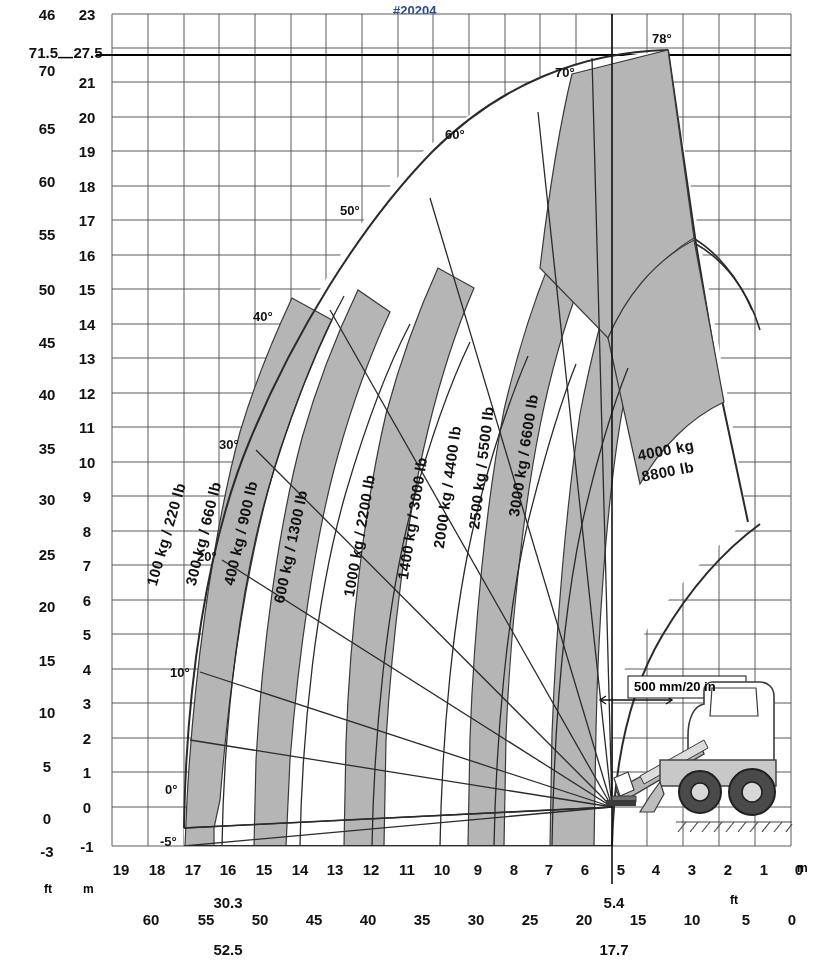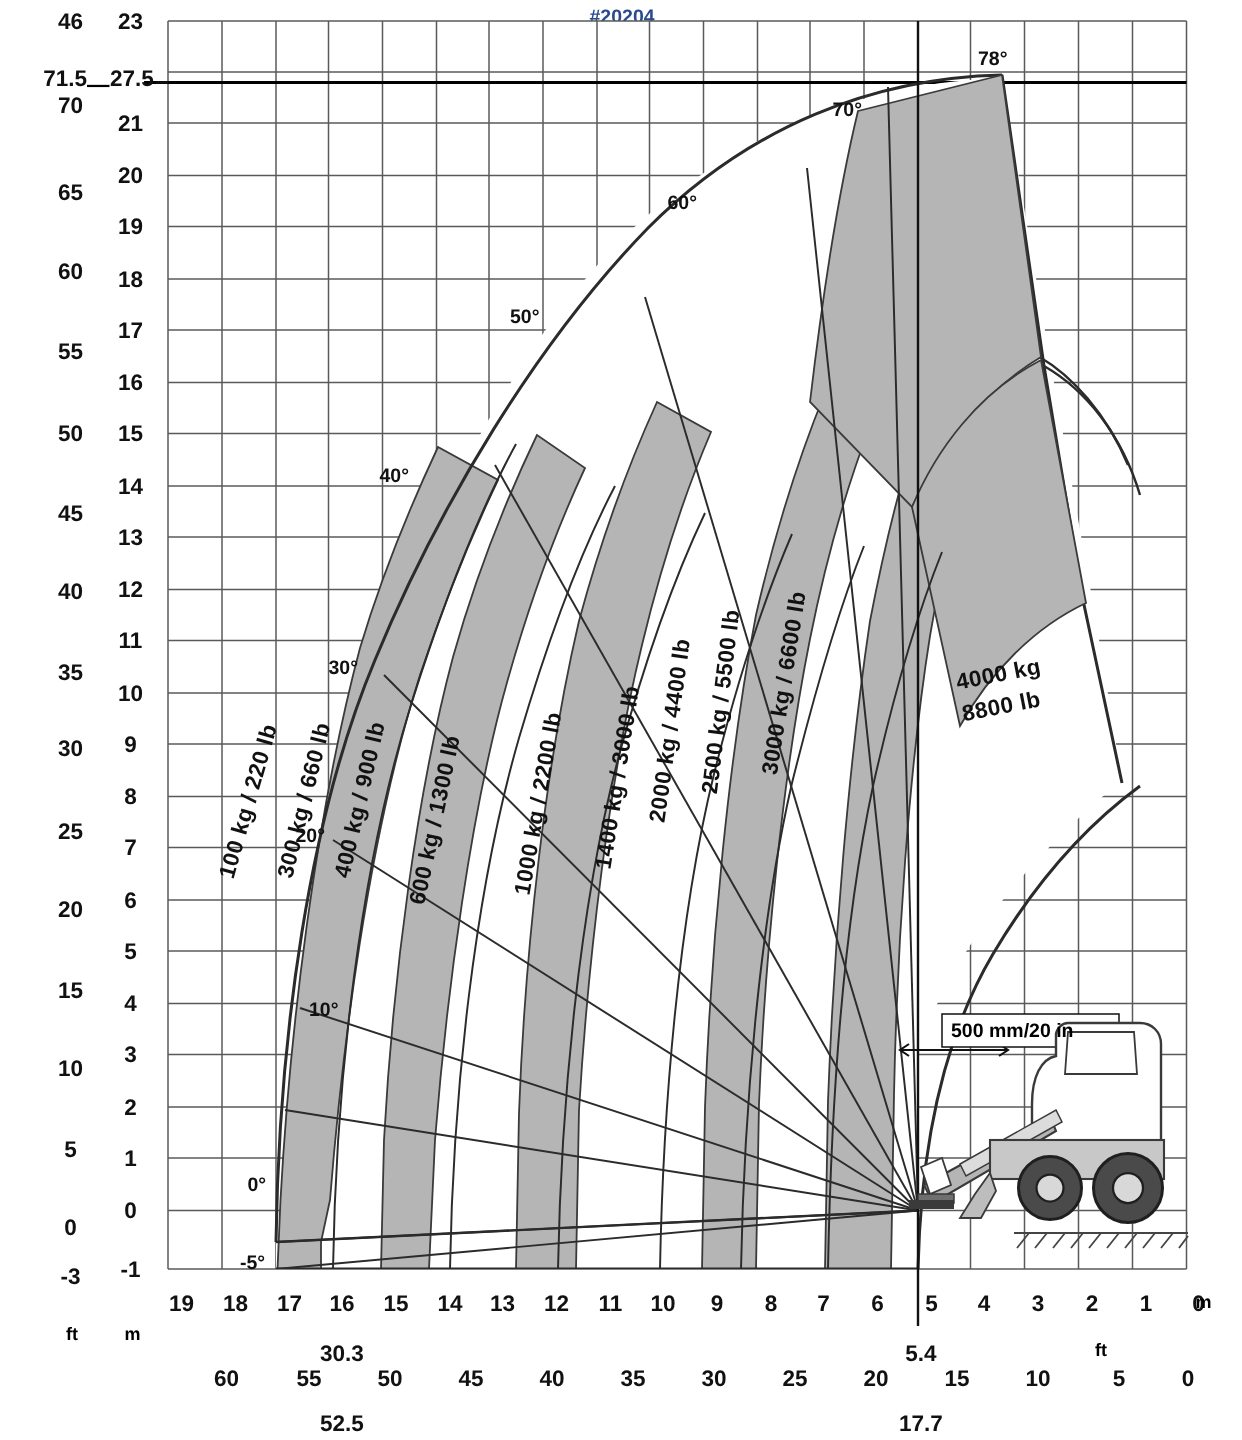--- a/index.html
+++ b/index.html
@@ -193,21 +193,21 @@
       <path d="M660,782 L650,796 L640,812 L654,812 L664,794 Z" fill="#bdbdbd" stroke="#3a3a3a" stroke-width="1.2"></path>
     </g>
 
     <g stroke="#111" stroke-width="1.4">
       <line x1="104" y1="55" x2="112" y2="55"></line>
     </g>
   </svg>
 
   <div class="abs angle" style="left:160px;top:834px;">-5°</div>
   <div class="abs angle" style="left:165px;top:782px;">0°</div>
-  <div class="abs angle" style="left:170px;top:665px;margin-left:36px;">10°</div>
+  <div class="abs angle" style="left:170px;top:665px;">10°</div>
   <div class="abs angle" style="left:197px;top:549px;">20°</div>
   <div class="abs angle" style="left:219px;top:437px;">30°</div>
   <div class="abs angle" style="left:253px;top:309px;">40°</div>
   <div class="abs angle" style="left:340px;top:203px;">50°</div>
   <div class="abs angle" style="left:445px;top:127px;">60°</div>
   <div class="abs angle" style="left:555px;top:65px;">70°</div>
   <div class="abs angle" style="left:652px;top:31px;">78°</div>
 
   <div class="abs cap" style="left:143px;top:583px;width:240px;transform:rotate(-74deg);transform-origin:left top;">100 kg / 220 lb</div>
   <div class="abs cap" style="left:182px;top:583px;width:240px;transform:rotate(-76deg);transform-origin:left top;">300 kg / 660 lb</div>

